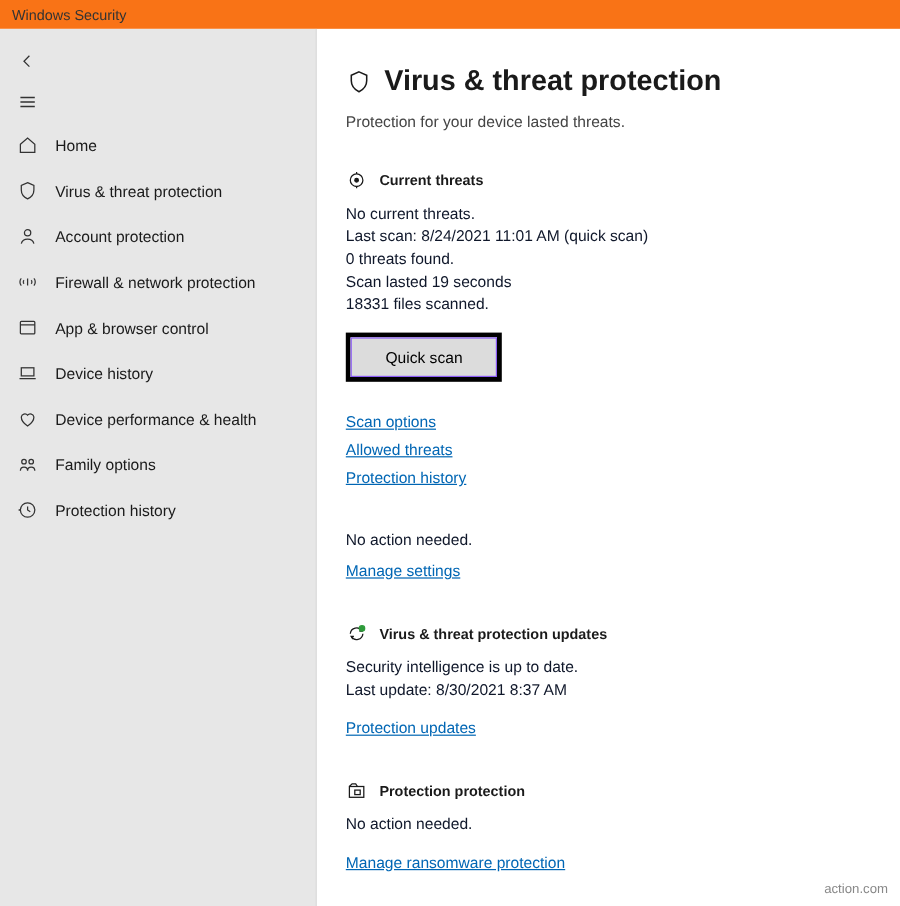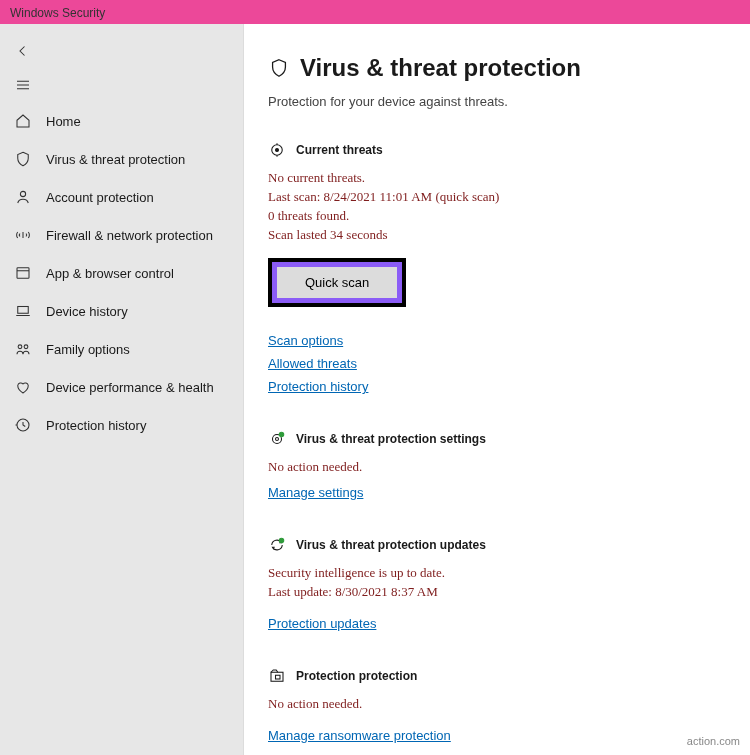--- a/index.html
+++ b/index.html
@@ -11,29 +11,29 @@
       width: 750px;
       height: 755px;
       overflow: hidden;
       display: flex;
       flex-direction: column;
     }
     .titlebar {
       padding: 6px 10px 4px 10px;
       font-size: 12px;
       color: #333;
-      background: #ec4899;
+      background: #f97316;
     }
     .layout {
       display: flex;
       flex: 1;
       overflow: hidden;
     }
     .sidebar {
-      width: 244px;
+      width: 264px;
       background: #e7e7e7;
       border-right: 1px solid #dcdcdc;
       padding-top: 10px;
     }
     .sidebar .iconbtn {
       display: flex;
       align-items: center;
       padding: 8px 14px;
       cursor: pointer;
     }
@@ -74,29 +74,29 @@
     .subtitle { color: #444; margin-bottom: 32px; font-size: 13px; }
     .section { margin-bottom: 36px; }
     .section-head {
       display: flex;
       align-items: center;
       gap: 10px;
       margin-bottom: 10px;
     }
     .section-head h2 { font-size: 12px; font-weight: 600; }
     .section-head .icon { width: 18px; height: 18px; }
-    .statusline { font-size: 13px; color: #7f1d1d; line-height: 1.45; font-family: Liberation Serif, serif; }
+    .statusline { font-size: 13px; color: #0f172a; line-height: 1.45; }
     .btn-wrap {
       display: inline-block;
       border: 4px solid #000;
       margin: 14px 0 18px 0;
     }
     .btn {
       background: #dcdcdc;
-      border: 5px solid #8b5cf6;
+      border: 1px solid #8b5cf6;
       padding: 8px 28px;
       font-size: 13px;
       cursor: pointer;
       font-family: inherit;
     }
     .link {
       color: #0066b4;
       font-size: 13px;
       cursor: pointer;
       display: block;
@@ -182,91 +182,82 @@
         <svg viewBox="0 0 24 24">
             <rect x="5" y="6" width="14" height="9"></rect>
             <path d="M3 18h18"></path>
           </svg>
       </span>
       <span>Device history</span>
     </div>
     <div class="navitem">
       <span class="icon">
         <svg viewBox="0 0 24 24">
+            <path d="M12 20s-7-4.5-7-10a4 4 0 017-2 4 4 0 017 2c0 5.5-7 10-7 10z"></path>
+          </svg>
+      </span>
+      <span>Device performance &amp; health</span>
+    </div>
+    <div class="navitem">
+      <span class="icon">
+        <svg viewBox="0 0 24 24">
             <circle cx="8" cy="9" r="2.5"></circle>
             <circle cx="16" cy="9" r="2.5"></circle>
             <path d="M4 19c0-3 2-4 4-4s4 1 4 4M12 19c0-3 2-4 4-4s4 1 4 4"></path>
           </svg>
       </span>
       <span>Family options</span>
     </div>
     <div class="navitem">
       <span class="icon">
         <svg viewBox="0 0 24 24">
-            <path d="M12 20s-7-4.5-7-10a4 4 0 017-2 4 4 0 017 2c0 5.5-7 10-7 10z"></path>
-          </svg>
-      </span>
-      <span>Device performance &amp; health</span>
-    </div>
-    <div class="navitem">
-      <span class="icon">
-        <svg viewBox="0 0 24 24">
             <circle cx="12" cy="12" r="8"></circle>
             <path d="M12 8v4l3 2M2 12h2"></path>
           </svg>
       </span>
       <span>Protection history</span>
     </div>
   </div>
 
   <div class="main">
     <div class="page-header">
       <span class="icon">
         <svg viewBox="0 0 24 24">
             <path d="M12 3l7 3v5c0 5-3 8-7 10-4-2-7-5-7-10V6z"></path>
           </svg>
       </span>
       <h1>Virus &amp; threat protection</h1>
     </div>
-    <div class="subtitle">Protection for your device against threats.</div>
+    <div class="subtitle">Protection for your device lasted threats.</div>
 
     <div class="section">
       <div class="section-head">
         <span class="icon">
           <svg viewBox="0 0 24 24">
               <circle cx="12" cy="12" r="7"></circle>
               <path d="M12 5V3M12 21v-2"></path>
               <circle cx="12" cy="12" r="2" fill="currentColor"></circle>
             </svg>
         </span>
         <h2>Current threats</h2>
       </div>
       <div class="statusline">No current threats.</div>
       <div class="statusline">Last scan: 8/24/2021 11:01 AM (quick scan)</div>
       <div class="statusline">0 threats found.</div>
-      <div class="statusline">Scan lasted 34 seconds</div>
+      <div class="statusline">Scan lasted 19 seconds</div>
+      <div class="statusline">18331 files scanned.</div>
       <div class="btn-wrap">
         <button class="btn">Quick scan</button>
       </div>
       <span class="link">Scan options</span>
       <span class="link">Allowed threats</span>
       <span class="link">Protection history</span>
     </div>
 
     <div class="section">
-      <div class="section-head">
-        <span class="icon">
-          <svg viewBox="0 0 24 24">
-              <circle cx="12" cy="12" r="6"></circle>
-              <circle cx="12" cy="12" r="2"></circle>
-              <circle cx="18" cy="6" r="3" class="dot-ok"></circle>
-            </svg>
-        </span>
-        <h2>Virus &amp; threat protection settings</h2>
-      </div>
       <div class="statusline">No action needed.</div>
       <span class="link" style="">Manage settings</span>
     </div>
 
     <div class="section">
       <div class="section-head">
         <span class="icon">
           <svg viewBox="0 0 24 24">
               <path d="M5 12a7 7 0 0113-3M19 12a7 7 0 01-13 3"></path>
               <path d="M16 6l2 3-3 0M8 18l-2-3 3 0"></path>

